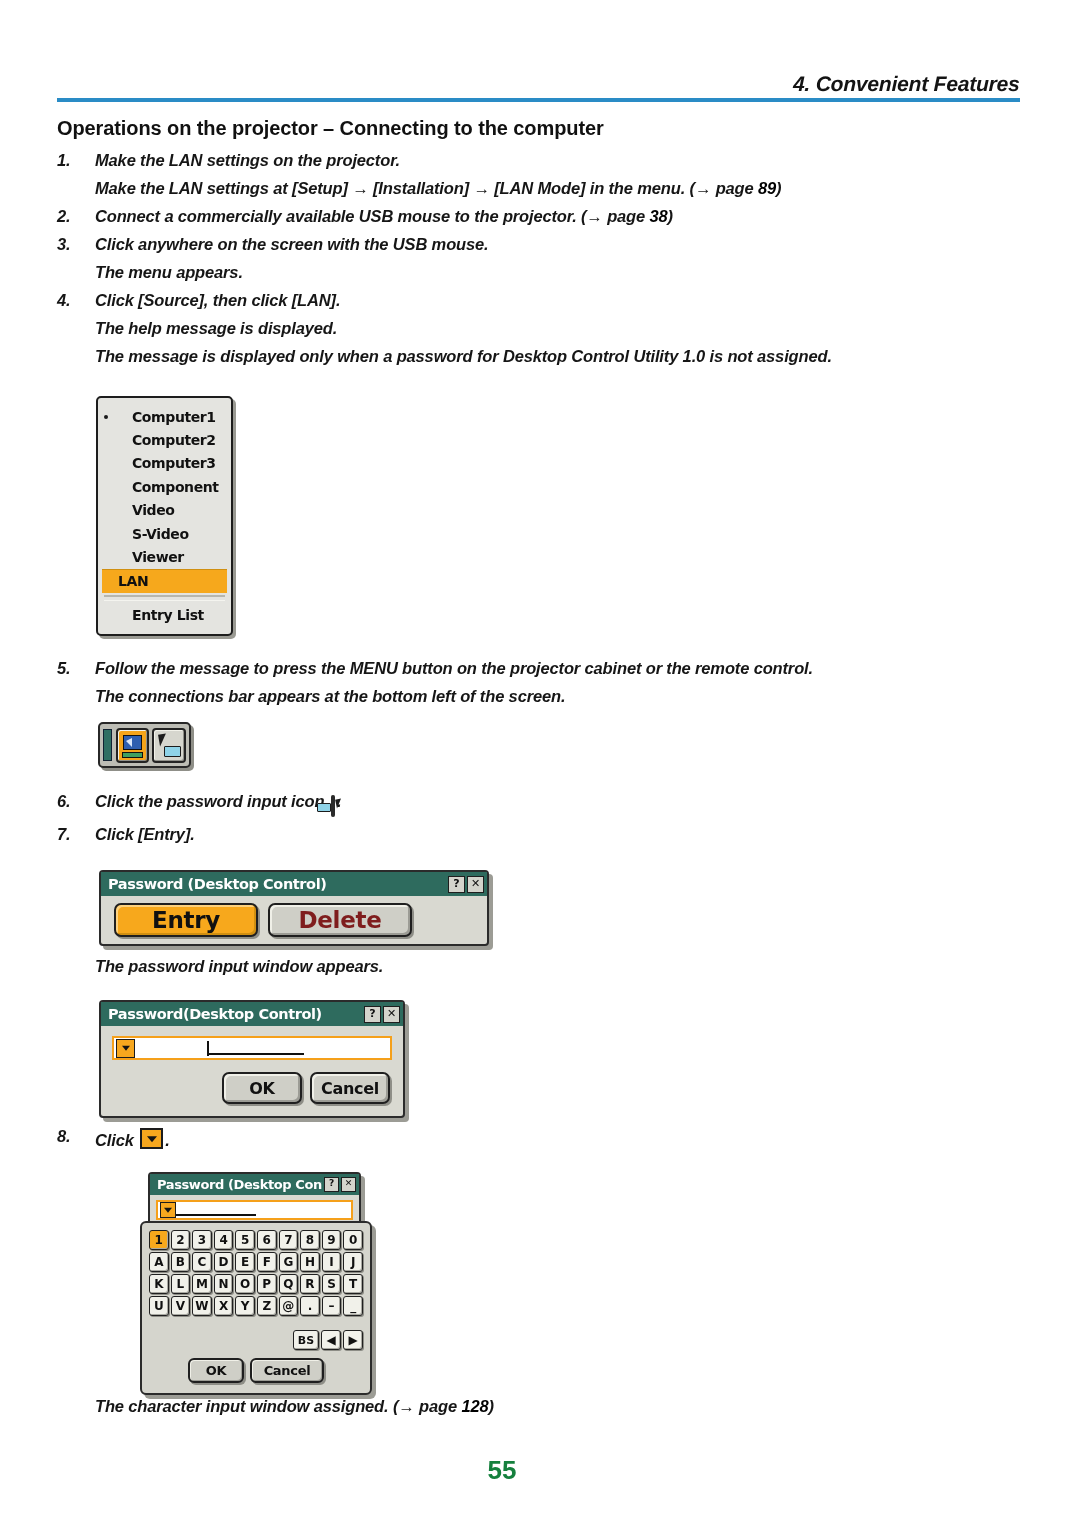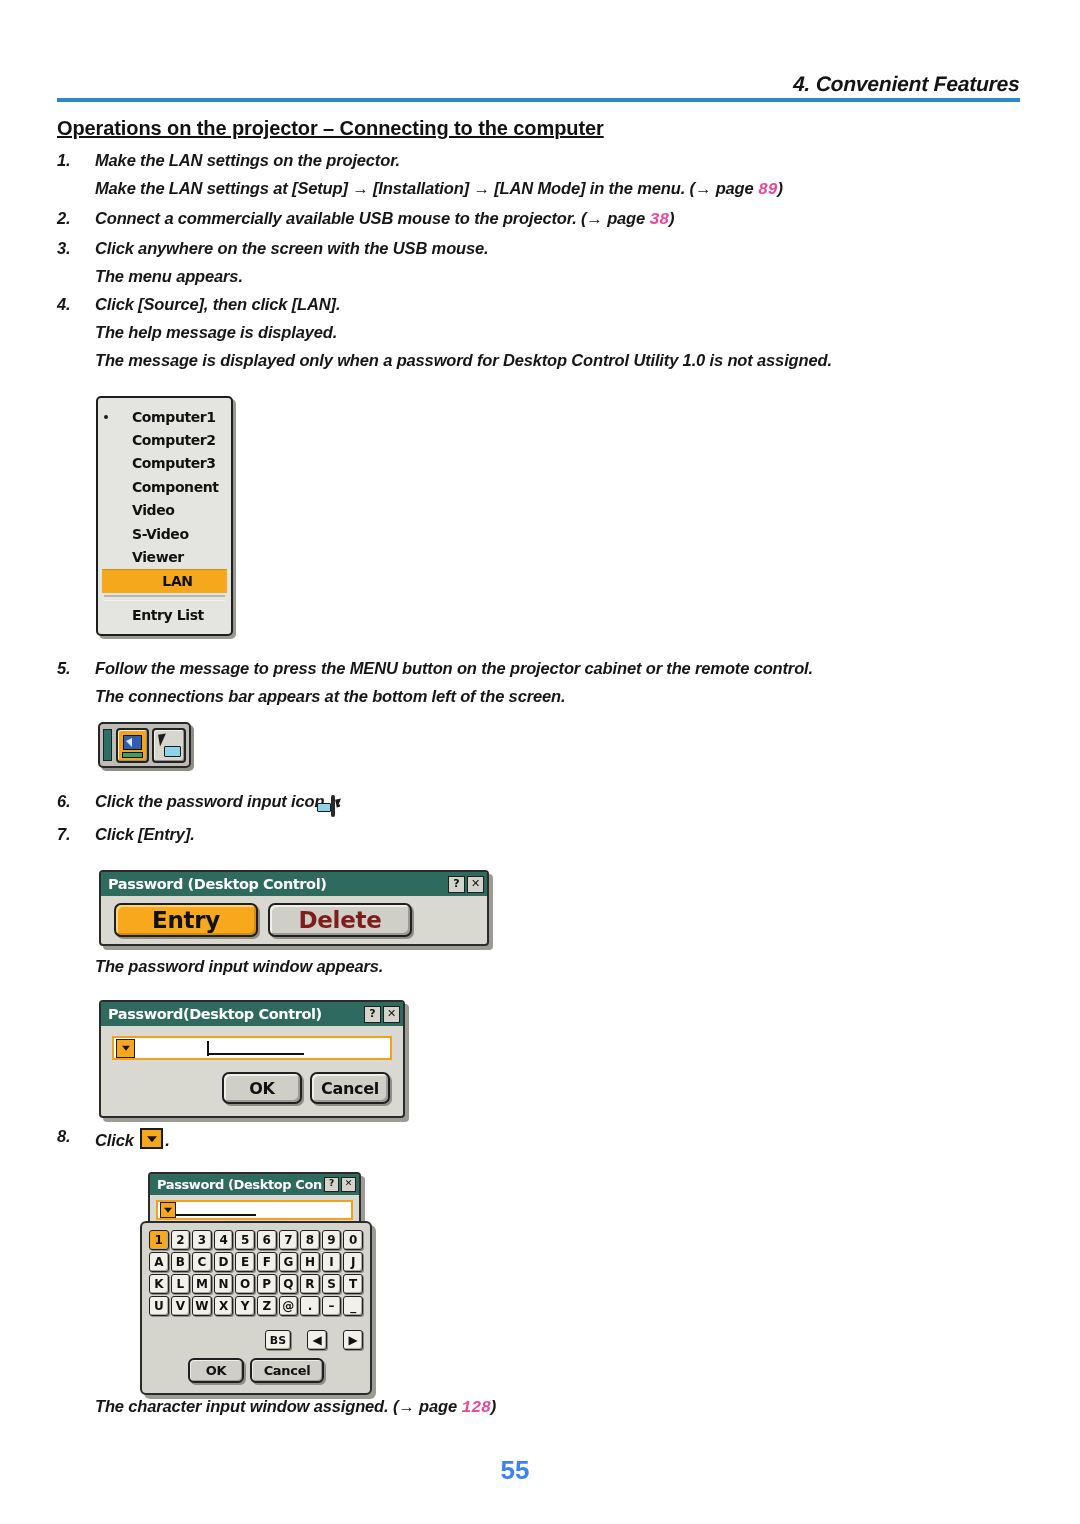--- a/index.html
+++ b/index.html
@@ -50,21 +50,20 @@
 
   
   .section-title {
     position: absolute;
     left: 57px;
     top: 117px;
     font-size: 20px;
     font-weight: bold;
     color: #111111;
     letter-spacing: -0.1px;
-    text-decoration: underline;
   }
 
   .steps {
     position: absolute;
     left: 57px;
     top: 152px;
     width: 965px;
   }
   .line {
     display: flex;
@@ -78,21 +77,21 @@
     letter-spacing: -0.15px;
   }
   .num {
     width: 38px;
     flex: 0 0 38px;
     font-size: 16.5px;
     font-weight: bold;
     font-style: italic;
   }
   .txt { flex: 1 1 auto; }
-  .pg { color: #ec4899; font-family: Liberation Mono, monospace; }
+  .pg { color: #000000; }
 
   
   .inline-icon {
     display: inline-block;
     vertical-align: -5px;
     margin: 0 2px;
   }
   .ico-pwd {
     width: 24px; height: 24px;
     background: #c9c9c1;
@@ -161,23 +160,22 @@
     position: absolute;
     left: 6px;
     width: 4px; height: 4px;
     background: #1a1a1a;
     border-radius: 50%;
   }
   .srcmenu .row .lbl { margin-left: 10px; }
   .srcmenu .row.sel {
     background: #f6a81c;
     margin: 0 4px;
-    padding-left: 16px;
+    padding-left: 6px;
     border-top: 1px solid #d08f11;
-    justify-content: center;
   }
   .srcmenu .row.sel .lbl { margin-left: 10px; }
   .srcmenu .sep {
     height: 3px;
     margin: 2px 6px 2px 6px;
     border-top: 2px solid #b6b6ae;
     border-bottom: 1px solid #f4f4ef;
   }
 
   
@@ -408,47 +406,47 @@
     display: flex;
     align-items: center;
     justify-content: center;
     box-shadow: inset -1px -1px 0 #a9a9a2, 1px 1px 0 #8d8d86;
     box-sizing: border-box;
   }
   .key.sel { background: #f7a81c; }
   .kbrow.ctrl {
     justify-content: flex-end;
     margin-top: 14px;
-    gap: 16px;
+    gap: 2px;
   }
   .key.wide { width: 26px; font-size: 11px; }
   .kbrow.okrow {
     justify-content: center;
     gap: 6px;
     margin-top: 8px;
   }
   .kbrow.okrow .osdbtn {
     height: 21px;
     font-size: 13px;
     border-width: 2px;
     border-radius: 6px;
     box-shadow: inset -1px -1px 0 #9c9c95, inset 1px 1px 0 #f0f0e8, 2px 2px 0 #8e8e87;
   }
   .kbrow.okrow .ok { width: 52px; }
   .kbrow.okrow .cancel { width: 70px; }
 
   
   .pagenum {
     position: absolute;
-    left: 17px; top: 1455px;
+    left: 4px; top: 1455px;
     width: 996px;
     text-align: center;
     font-size: 26px;
     font-weight: bold;
-    color: #3b82f6;
+    color: #15803d;
   }
 </style>
 </head>
 <body>
 
 <div class="page">
 
   <div class="header">
     <span class="header-title">4. Convenient Features</span>
   </div>

